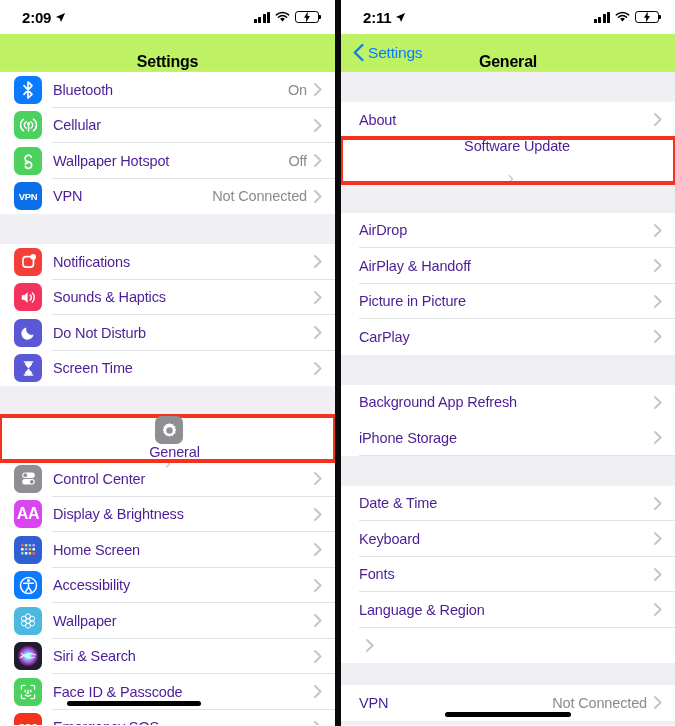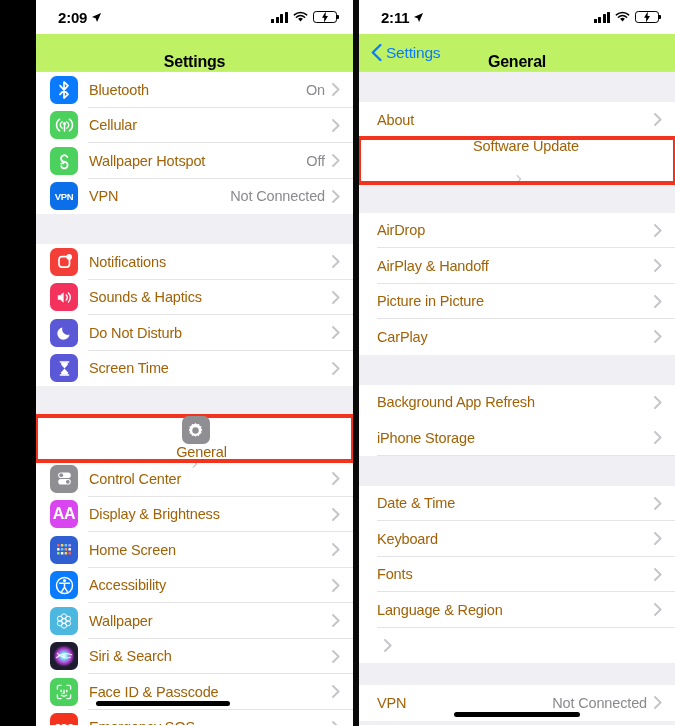--- a/index.html
+++ b/index.html
@@ -6,21 +6,20 @@
   html, body {
     width: 675px; height: 726px;
     background: #ffffff;
     font-family: "Liberation Sans", sans-serif;
     overflow: hidden;
   }
   .screens {
     display: flex;
     width: 675px; height: 726px;
     background: #000;
-    padding-left: 36px;
   }
   .phone {
     position: relative;
     height: 726px;
     background: #ffffff;
     overflow: hidden;
   }
   .phone.left  { width: 335px; }
   .divider     { width: 6px; background: #0a0a0a; height: 726px; flex: 0 0 6px; }
   .phone.right { width: 334px; }
@@ -139,21 +138,21 @@
     margin-right: 11px;
     display: flex;
     align-items: center;
     justify-content: center;
     overflow: hidden;
     position: relative;
   }
   .icon svg { display: block; }
   .label {
     font-size: 14.5px;
-    color: #a16207;
+    color: #4c1d95;
     letter-spacing: -0.15px;
     flex: 1;
     white-space: nowrap;
   }
   .value {
     font-size: 14.5px;
     color: #8a8a8e;
     letter-spacing: -0.15px;
     margin-right: 7px;
     white-space: nowrap;

